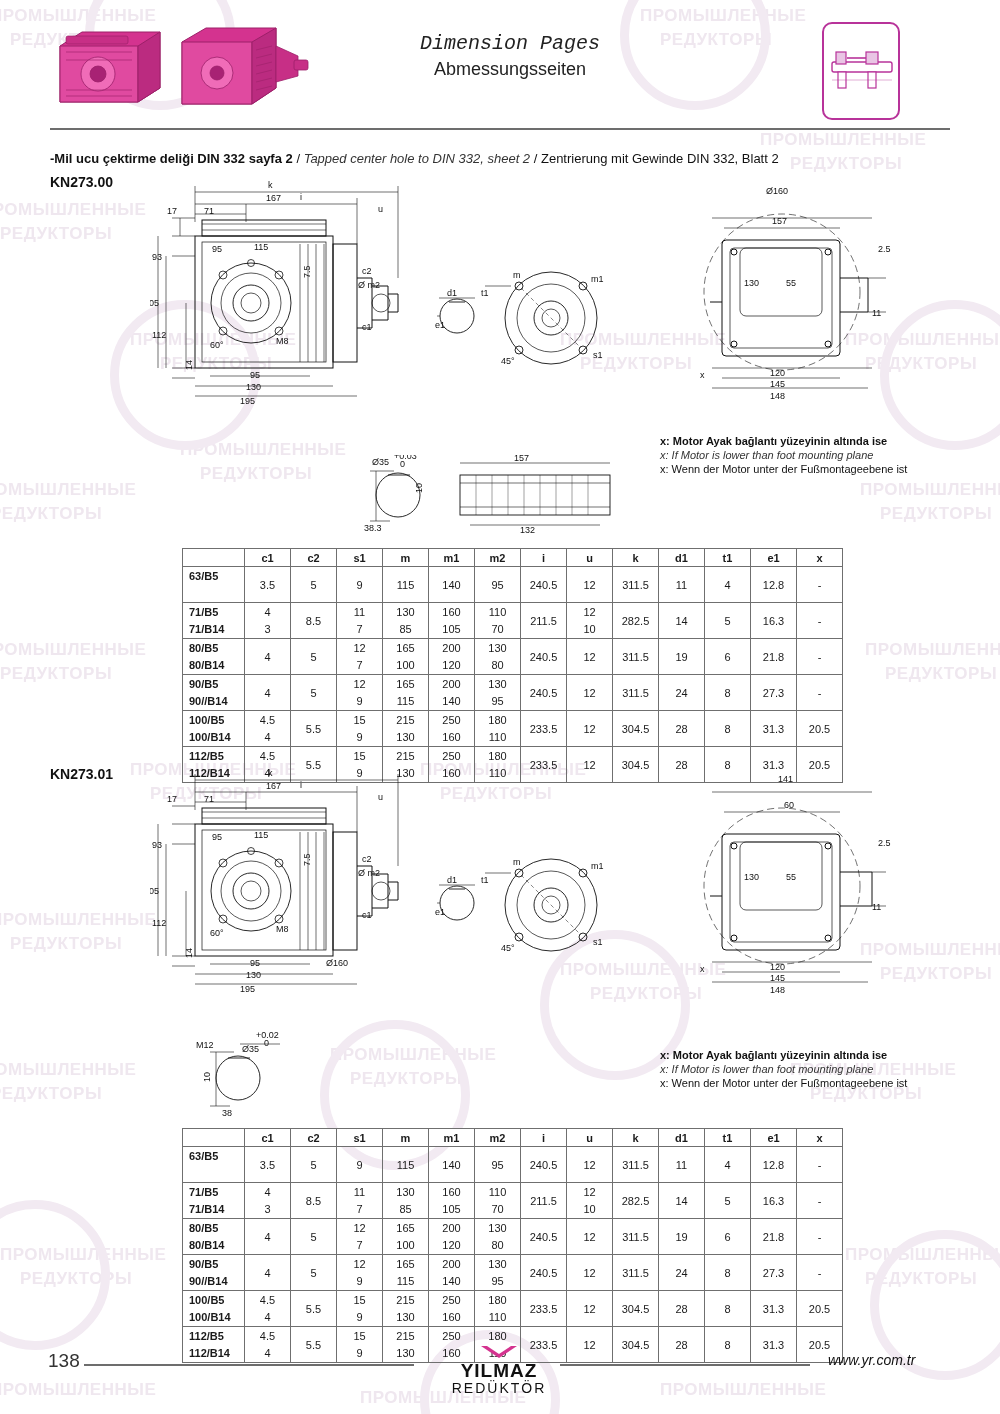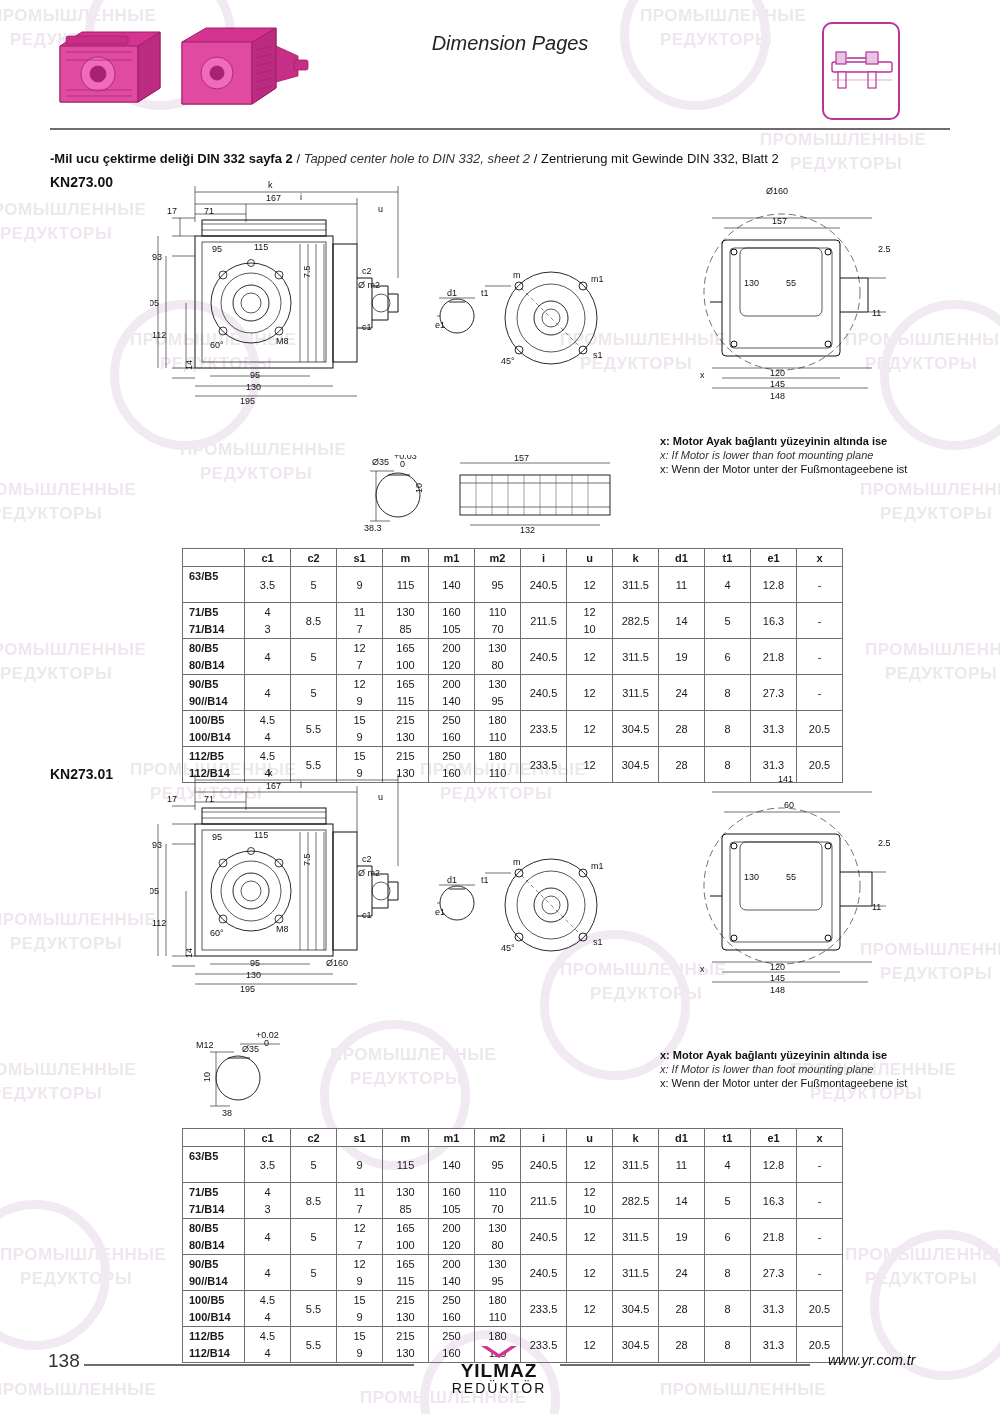--- a/index.html
+++ b/index.html
@@ -16,21 +16,21 @@
   .wm-layer{position:absolute;inset:0;overflow:hidden;z-index:0;pointer-events:none;}
   .wm{position:absolute;color:#efe7ef;font-size:17px;font-weight:bold;letter-spacing:.5px;white-space:nowrap;}
   .wmc{position:absolute;border:9px solid #f2eaf2;border-radius:50%;}
 
   .page{position:relative;z-index:2;width:1000px;height:1414px;}
 
   
   .header{position:absolute;left:0;top:0;width:1000px;height:135px;}
   .hdr-title{position:absolute;left:300px;top:28px;width:420px;text-align:center;}
   .hdr-title .t1{font-size:23px;font-weight:bold;color:#111;}
-  .hdr-title .t2{font-size:20px;font-style:italic;color:#222;margin-top:4px;}
+  .hdr-title .t2{font-size:20px;font-style:italic;color:#222;margin-top:4px;font-family:Liberation Mono, monospace;}
   .hdr-title .t3{font-size:18px;color:#222;margin-top:4px;}
   .hdr-rule{position:absolute;left:50px;top:128px;width:900px;height:2px;background:#6d6d6d;}
   .hdr-note{position:absolute;left:50px;top:135px;width:900px;font-size:13px;color:#111;margin-top:16px;}
   .hdr-note b{font-weight:bold;}
   .hdr-note i{font-style:italic;color:#333;}
 
   
   .gearimg{position:absolute;top:16px;width:120px;height:100px;}
   .gearimg svg{width:100%;height:100%;display:block;}
 
@@ -175,20 +175,21 @@
           <rect x="122" y="44" width="14" height="10" rx="2"></rect>
         </g>
         <g stroke="#9c2069" stroke-width="0.7" fill="none" opacity="0.85">
           <path d="M84 34 L100 30 M84 42 L100 38 M84 50 L100 46 M84 58 L100 54 M84 66 L100 62 M84 74 L100 70"></path>
         </g>
       </svg>
     </div>
 
     <div class="hdr-title">
       <div class="t2">Dimension Pages</div>
+      <div class="t3">Abmessungsseiten</div>
     </div>
 
     <div class="caliper-box">
       <svg width="66" height="70" viewBox="0 0 66 70">
         <rect x="2" y="24" width="60" height="10" rx="2" fill="#ffffff" stroke="#b8339a" stroke-width="1.4"></rect>
         <rect x="6" y="14" width="10" height="12" fill="#e9c5e4" stroke="#b8339a" stroke-width="1.2"></rect>
         <rect x="36" y="14" width="12" height="12" fill="#e9c5e4" stroke="#b8339a" stroke-width="1.2"></rect>
         <rect x="8" y="34" width="8" height="16" fill="#ffffff" stroke="#b8339a" stroke-width="1.2"></rect>
         <rect x="38" y="34" width="8" height="16" fill="#ffffff" stroke="#b8339a" stroke-width="1.2"></rect>
         <line x1="17" y1="20" x2="36" y2="20" stroke="#b8339a" stroke-width="1.6"></line>

